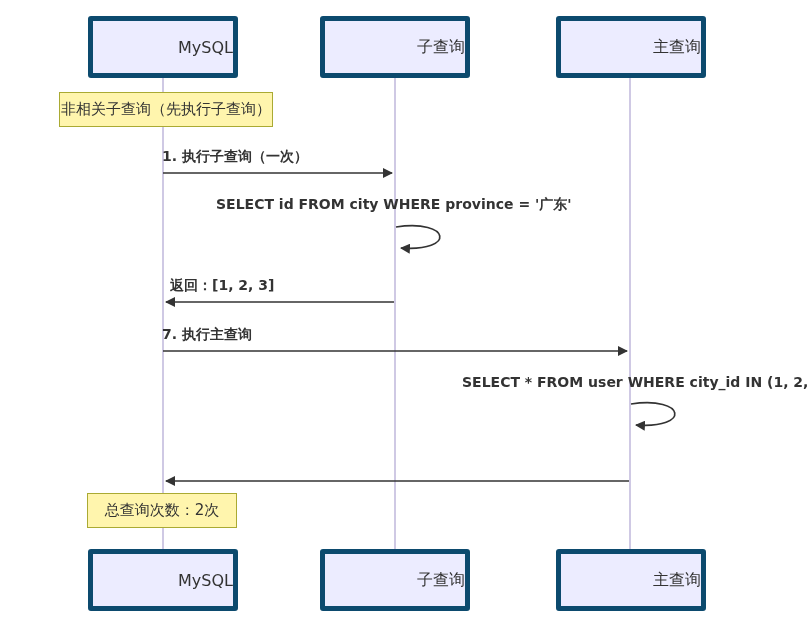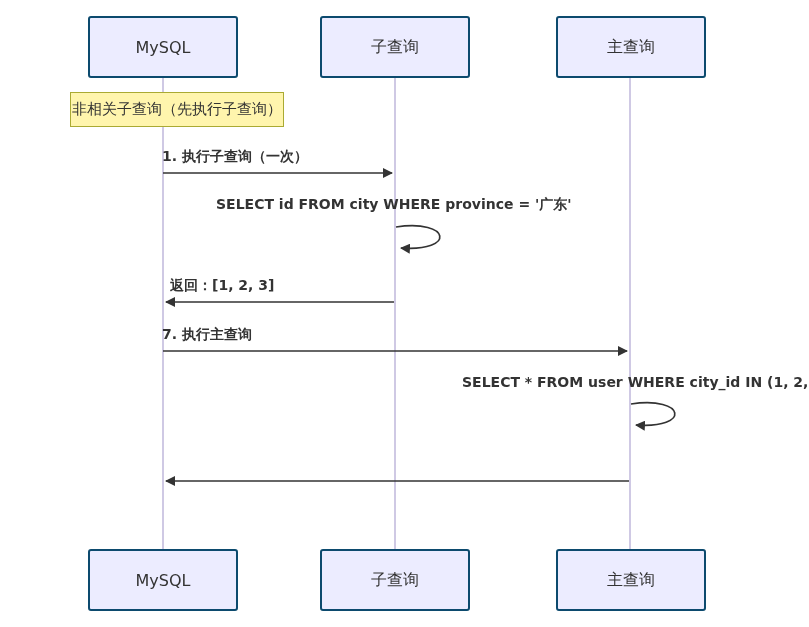--- a/index.html
+++ b/index.html
@@ -10,26 +10,26 @@
     background: #ffffff;
     font-family: "DejaVu Sans", "Liberation Sans", sans-serif;
     color: #333333;
     overflow: hidden;
   }
   .actor-box {
     position: absolute;
     width: 150px;
     height: 62px;
     background: #ECECFF;
-    border: 2px solid #0c4a6e;
+    border: 5px solid #0c4a6e;
     border-radius: 3px;
     box-sizing: border-box;
     display: flex;
     align-items: center;
-    justify-content: center;
+    justify-content: flex-end;
     font-size: 16px;
     color: #333333;
     z-index: 3;
   }
   .lifeline {
     position: absolute;
     width: 2px;
     top: 78px;
     height: 471px;
     background: #cfc9e4;
@@ -40,21 +40,20 @@
     background: #FFF5AD;
     border: 1px solid #AAAA33;
     box-sizing: border-box;
     display: flex;
     align-items: center;
     justify-content: center;
     font-size: 15px;
     color: #333333;
     z-index: 4;
     white-space: nowrap;
-    margin-left: 11px;
   }
   .msg-label {
     position: absolute;
     text-align: left;
     font-size: 14px;
     font-weight: 700;
     color: #333333;
     white-space: nowrap;
     z-index: 2;
   }
@@ -101,20 +100,23 @@
   <div class="note" style="left:59px; top:92px; width:214px; height:35px">
     <span>非相关子查询（先执行子查询）</span>
   </div>
 
   <div class="msg-label" style="left:162px; top:148px; width:233px">1. 执行子查询（一次）</div>
   <div class="msg-label" style="left:216px; top:196px; width:390px">SELECT id FROM city WHERE province = '广东'</div>
   <div class="msg-label" style="left:170px; top:277px; width:233px">返回：[1, 2, 3]</div>
   <div class="msg-label" style="left:162px; top:326px; width:468px">7. 执行主查询</div>
   <div class="msg-label" style="left:462px; top:374px; width:337px">SELECT * FROM user WHERE city_id IN (1, 2, 3)</div>
 
+  <div class="note" style="left:87px; top:493px; width:150px; height:35px">
+    <span>总查询次数：2次</span>
+  </div>
 
   <div class="actor-box" style="left:88px; top:549px">
     <span>MySQL</span>
   </div>
   <div class="actor-box" style="left:320px; top:549px">
     <span>子查询</span>
   </div>
   <div class="actor-box" style="left:556px; top:549px">
     <span>主查询</span>
   </div>

